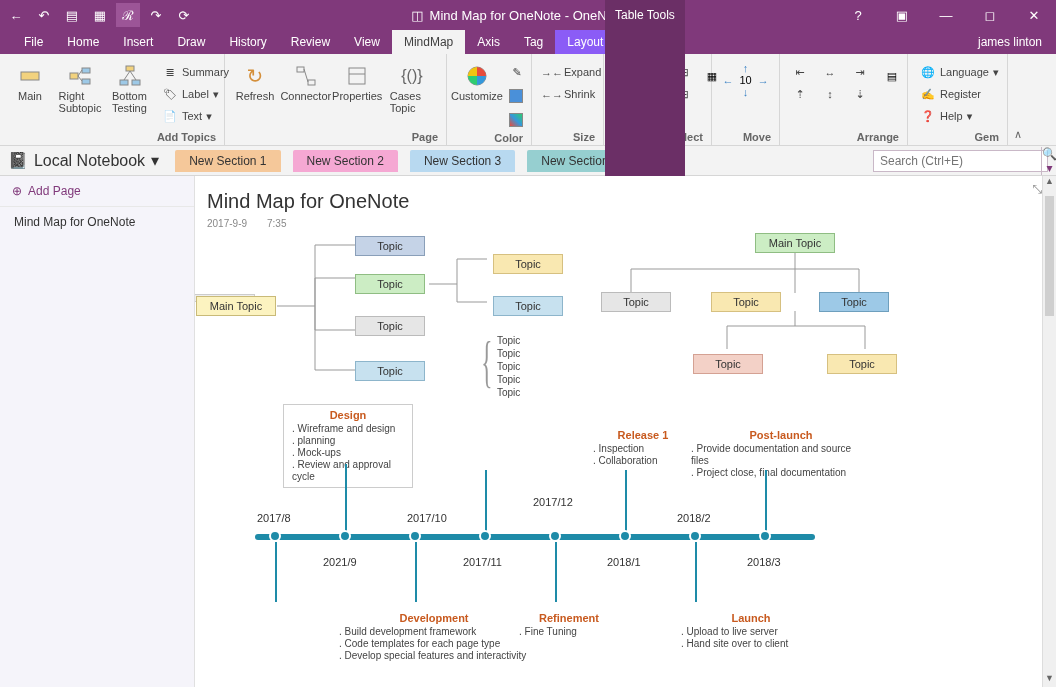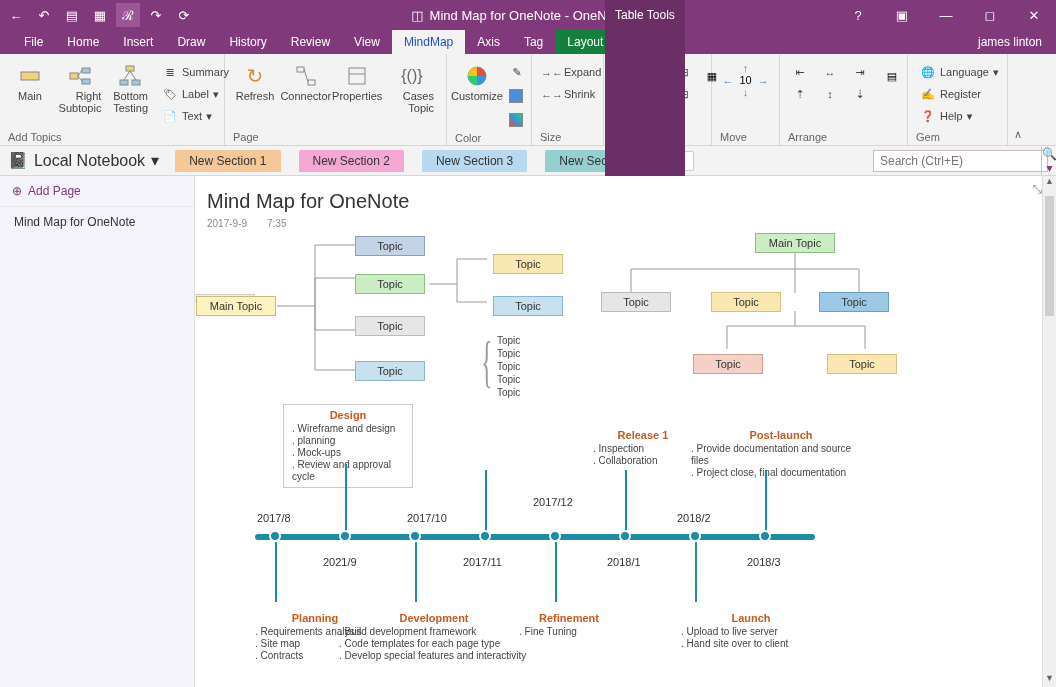--- a/index.html
+++ b/index.html
@@ -11,41 +11,41 @@
 .titlebar .qat-btn { width: 24px; height: 24px; display: flex; align-items: center; justify-content: center; cursor: pointer; font-size: 13px; }
 .titlebar .qat-btn.active { background: #9c5597; }
 .titlebar .title-center { flex: 1; text-align: center; font-size: 13px; display:flex; align-items:center; justify-content:center; gap:6px;}
 .titlebar .table-tools { padding: 0 10px; background: #6b2f66; height:100%; display:flex; align-items:center; font-size:12px; position:absolute; left:605px;}
 .titlebar .sys-btns { display: flex; gap: 8px; align-items: center; }
 .titlebar .sys-btn { width: 36px; height: 24px; display:flex; align-items:center; justify-content:center; cursor:pointer; font-size:13px;}
 
 
 .menubar { height: 24px; background: #80397b; color: #fff; display: flex; align-items: center; padding-left: 12px; font-size: 12px; }
 .menubar .menu-item { padding: 4px 12px; cursor: pointer; height:24px; display:flex; align-items:center;}
-.menubar .menu-item.active { background: #f3f3f3; color: #1d4ed8; padding-left: 12px; }
+.menubar .menu-item.active { background: #f3f3f3; color: #404040; padding-left: 12px; }
 .menubar .spacer { flex: 1; }
 .menubar .user { padding: 4px 14px; }
 
 
 .ribbon { height: 92px; background: #f3f3f3; border-bottom: 1px solid #d6d6d6; display: flex; font-size: 11px; }
 .ribbon .group { border-right: 1px solid #d6d6d6; padding: 4px 8px 2px; display: flex; flex-direction: column; }
 .ribbon .group .controls { flex: 1; display: flex; align-items: flex-start; gap: 6px; padding-top:4px;}
-.ribbon .group .label { text-align: left; color: #666; font-size: 11px; padding-top:2px;}
+.ribbon .group .label { text-align: right; color: #666; font-size: 11px; padding-top:2px;font-weight:bold;}
 .ribbon .bigbtn { display: flex; flex-direction: column; align-items: center; gap: 2px; padding: 2px 4px; cursor: pointer; min-width: 44px; }
 .ribbon .bigbtn .icon { width: 24px; height: 24px; display:flex; align-items:center; justify-content:center;}
-.ribbon .bigbtn .lbl { font-size: 11px; text-align: right; line-height: 12px; color:#444;}
+.ribbon .bigbtn .lbl { font-size: 11px; text-align: left; line-height: 12px; color:#444;}
 .ribbon .stack { display: flex; flex-direction: column; gap: 2px; }
 .ribbon .smallbtn { display: flex; align-items: center; gap: 4px; padding: 1px 4px; cursor: pointer; color:#444; height:20px;}
 .ribbon .smallbtn .icon { width:16px; height:16px; display:flex; align-items:center; justify-content:center;}
 .ribbon .collapse-btn { width: 20px; display:flex; align-items:flex-end; justify-content:center; padding-bottom:4px; cursor:pointer; color:#666;}
 
 
 .nbbar { height: 30px; background: #f3f3f3; border-bottom: 1px solid #d6d6d6; display: flex; align-items: center; padding: 0 8px; gap: 8px; }
 .nbbar .nb-selector { display: flex; align-items: center; gap: 6px; font-size: 16px; color: #333; cursor: pointer; padding-right:8px;}
-.nbbar .tabs { display: flex; gap: 18px; align-items: center; }
+.nbbar .tabs { display: flex; gap: 12px; align-items: center; }
 .nbbar .tab { padding: 4px 14px; font-size: 12px; cursor: pointer; color:#333; border-radius:2px 2px 0 0;}
 .nbbar .tab.t1 { background: #f5c89a; }
 .nbbar .tab.t2 { background: #f5a8d3; }
 .nbbar .tab.t3 { background: #b8d9f0; }
 .nbbar .tab.t4 { background: #96cfd0; }
 .nbbar .tab.add { background:#fff; border:1px solid #ccc; padding:2px 8px; color:#666;}
 .nbbar .search { margin-left: auto; display: flex; align-items: center; border: 1px solid #c9b8c7; background:#fff; height:22px; width:175px;}
 .nbbar .search input { border: none; outline: none; padding:0 6px; font-size:12px; color:#888; flex:1; background:transparent;}
 .nbbar .search .sbtn { width:24px; color:#80397b; text-align:center; cursor:pointer; border-left:1px solid #c9b8c7;}
 
@@ -121,21 +121,21 @@
   <div class="menu-item">File</div>
   <div class="menu-item">Home</div>
   <div class="menu-item">Insert</div>
   <div class="menu-item">Draw</div>
   <div class="menu-item">History</div>
   <div class="menu-item">Review</div>
   <div class="menu-item">View</div>
   <div class="menu-item active">MindMap</div>
   <div class="menu-item">Axis</div>
   <div class="menu-item">Tag</div>
-  <div class="menu-item" style="background:#15803d">Layout</div>
+  <div class="menu-item" style="background:#8b5cf6">Layout</div>
   <div class="spacer"></div>
   <div class="user">james linton</div>
 </div>
 
 <div class="ribbon">
   <div class="group" style="width:225px">
     <div class="controls">
       <div class="bigbtn">
           <div class="icon">
             <svg class="icon-svg" viewBox="0 0 24 24">
@@ -471,26 +471,20 @@
       <div class="tl-dot" style="left:354px;top:354px"></div>
       <div class="tl-dot" style="left:424px;top:354px"></div>
       <div class="tl-dot" style="left:494px;top:354px"></div>
       <div class="tl-dot" style="left:564px;top:354px"></div>
 
       <div class="tl-conn" style="left:80px;top:366px;height:60px"></div>
       <div class="tl-conn" style="left:220px;top:366px;height:60px"></div>
       <div class="tl-conn" style="left:360px;top:366px;height:60px"></div>
       <div class="tl-conn" style="left:500px;top:366px;height:60px"></div>
 
-      <div class="phase" style="left:60px;top:436px;width:120px">
-        <div class="ptitle">Planning</div>
-        <div>. Requirements analysis</div>
-          <div>. Site map</div>
-          <div>. Contracts</div>
-      </div>
       <div class="phase" style="left:144px;top:436px;width:190px">
         <div class="ptitle">Development</div>
         <div>. Build development framework</div>
           <div>. Code templates for each page type</div>
           <div>. Develop special features and interactivity</div>
       </div>
       <div class="phase" style="left:324px;top:436px;width:100px">
         <div class="ptitle">Refinement</div>
         <div>. Fine Tuning</div>
       </div>

